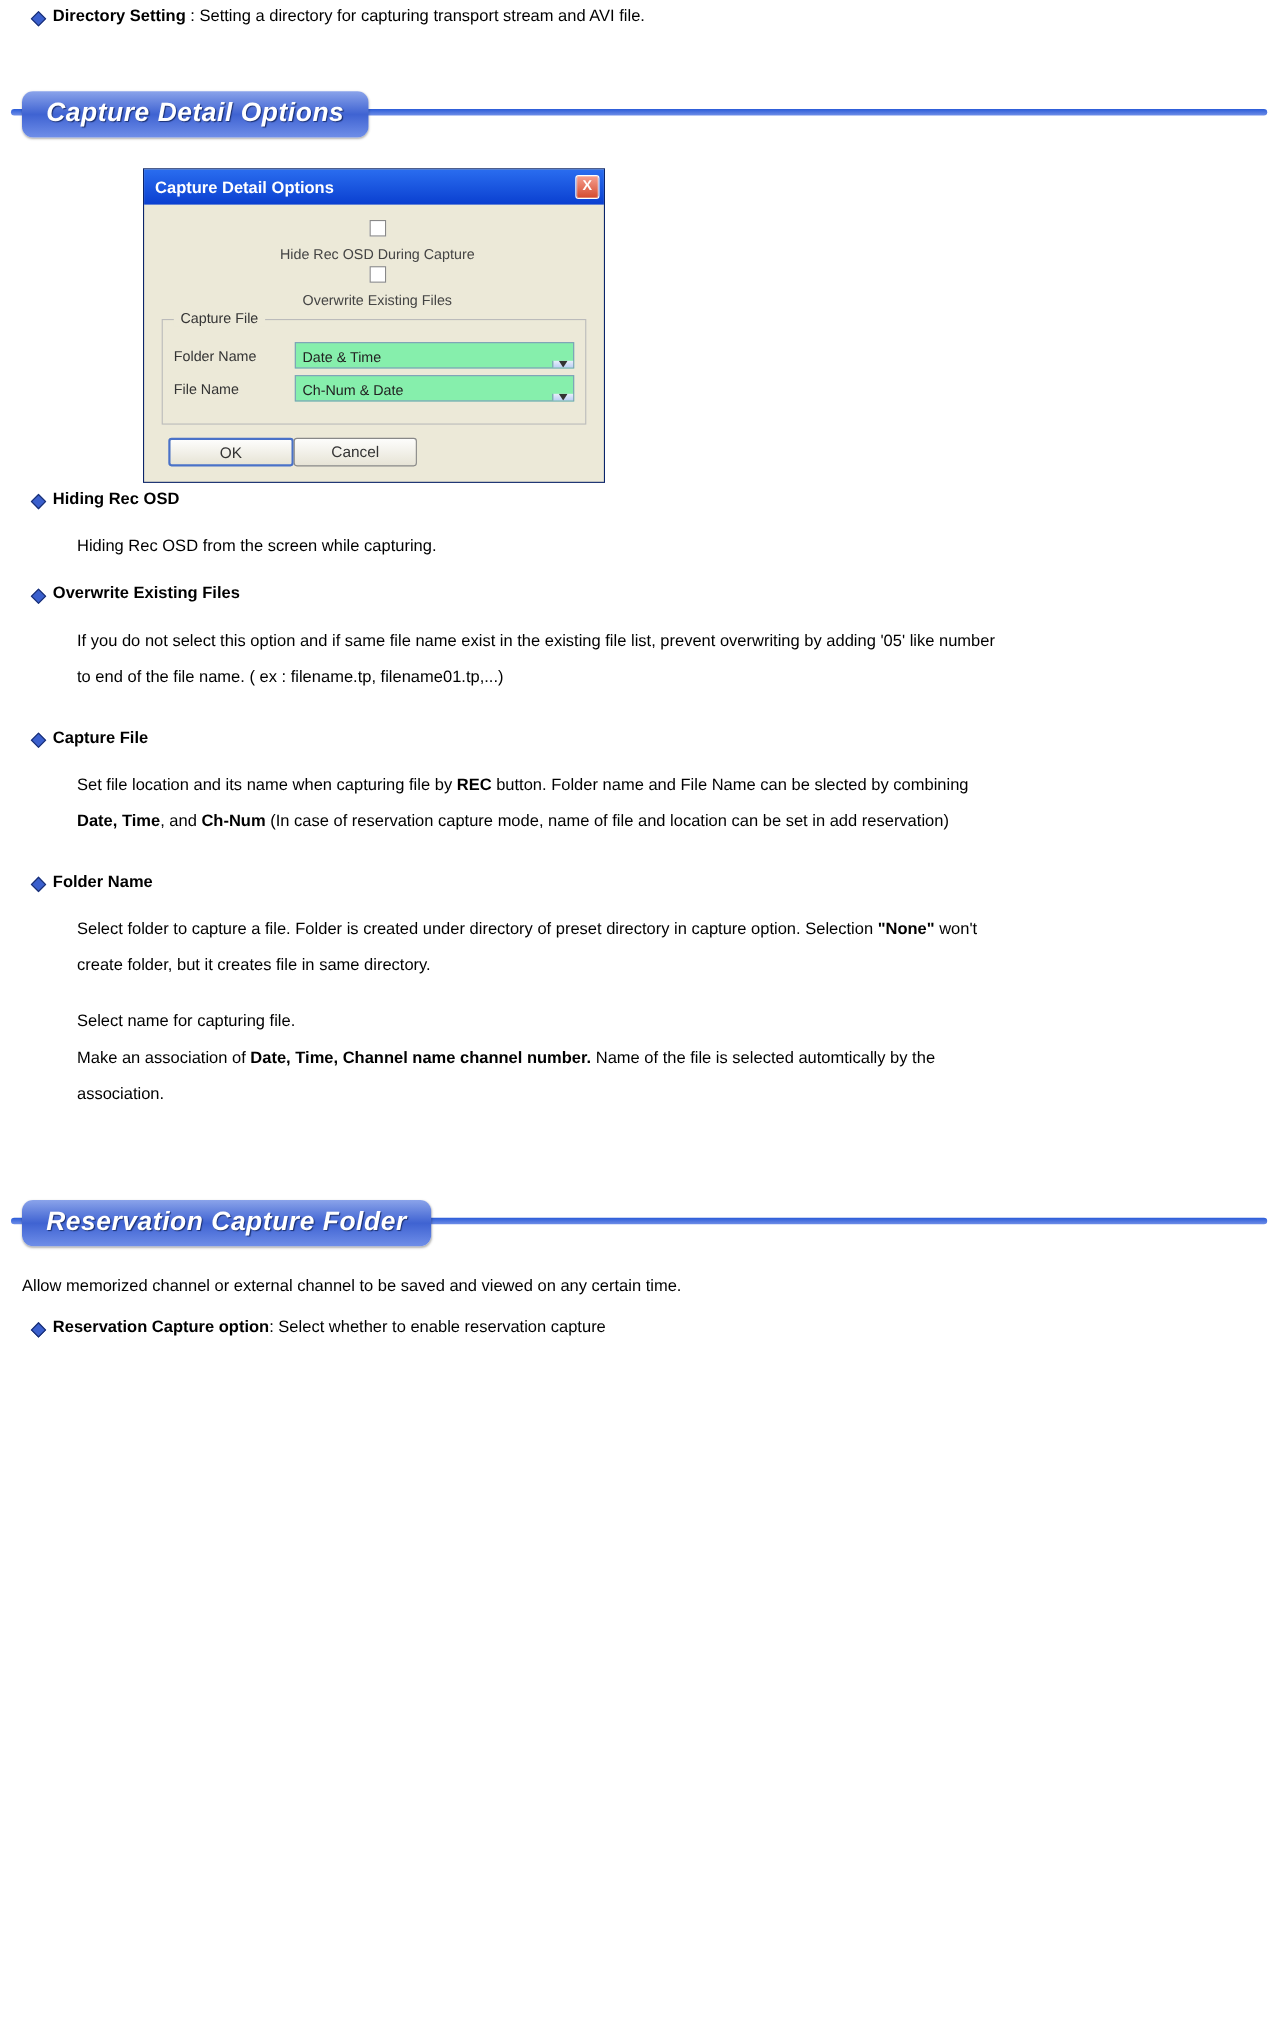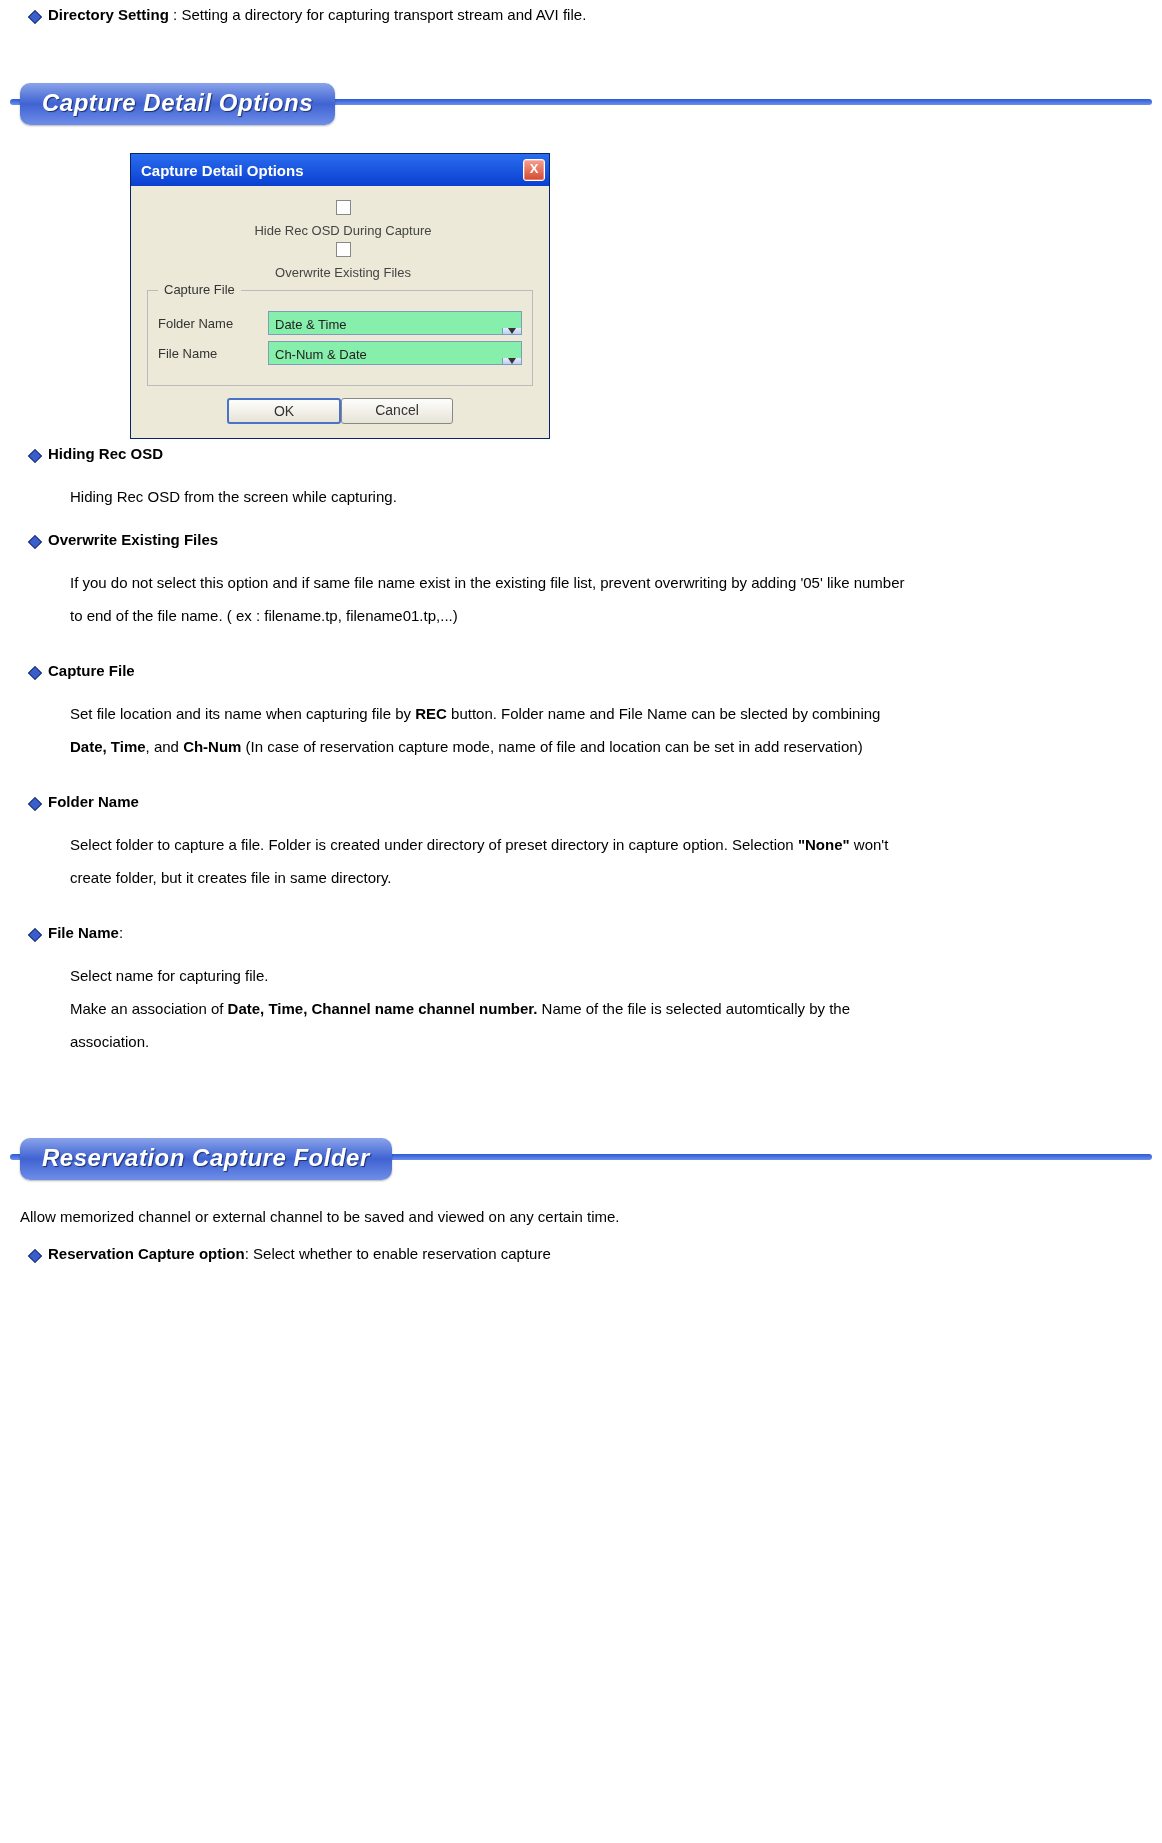--- a/index.html
+++ b/index.html
@@ -157,21 +157,21 @@
     width: 18px;
     background: linear-gradient(to bottom, #e8eefb, #bcd0f4);
     border-left: 1px solid #7f9db9;
     display: flex;
     align-items: center;
     justify-content: center;
   }
   .combo-btn svg { width: 8px; height: 6px; }
   .dlg-buttons {
     display: flex;
-    justify-content: center;
+    justify-content: flex-start;
     padding: 0 8px;
   }
   .winbtn {
     min-width: 110px;
     padding: 3px 0;
     text-align: center;
     border: 1px solid #888;
     background: linear-gradient(to bottom, #fdfdfc, #e7e4d6);
     border-radius: 3px;
     color: #333;
@@ -283,26 +283,20 @@
   <div class="bullet-row" style="margin-top:30px;">
     <div class="bullet-icon"></div>
     <div class="bullet-text">
       <span class="bold"> Folder Name</span>
     </div>
   </div>
   <div class="desc-block">
     <span>Select folder to capture a file. Folder is created under directory of   preset directory  in capture option. Selection </span><span class="bold">"None"</span><span> won't create folder, but it creates file in same directory.</span>
   </div>
 
-  <div class="bullet-row" style="margin-top:30px;">
-    <div class="bullet-icon"></div>
-    <div class="bullet-text">
-      <span class="bold"> File Name</span><span>:</span>
-    </div>
-  </div>
   <div class="desc-block">
     <div>Select name for capturing file.</div>
     <div>
       <span>  Make an association of </span><span class="bold">Date, Time, Channel name channel number.</span><span> Name of the file is selected automtically by the association.</span>
     </div>
   </div>
 
   <div class="section-banner" style="margin-top:80px;">
     <div class="banner-bg"></div>
     <div class="banner-pill"><span>Reservation Capture Folder</span></div>

